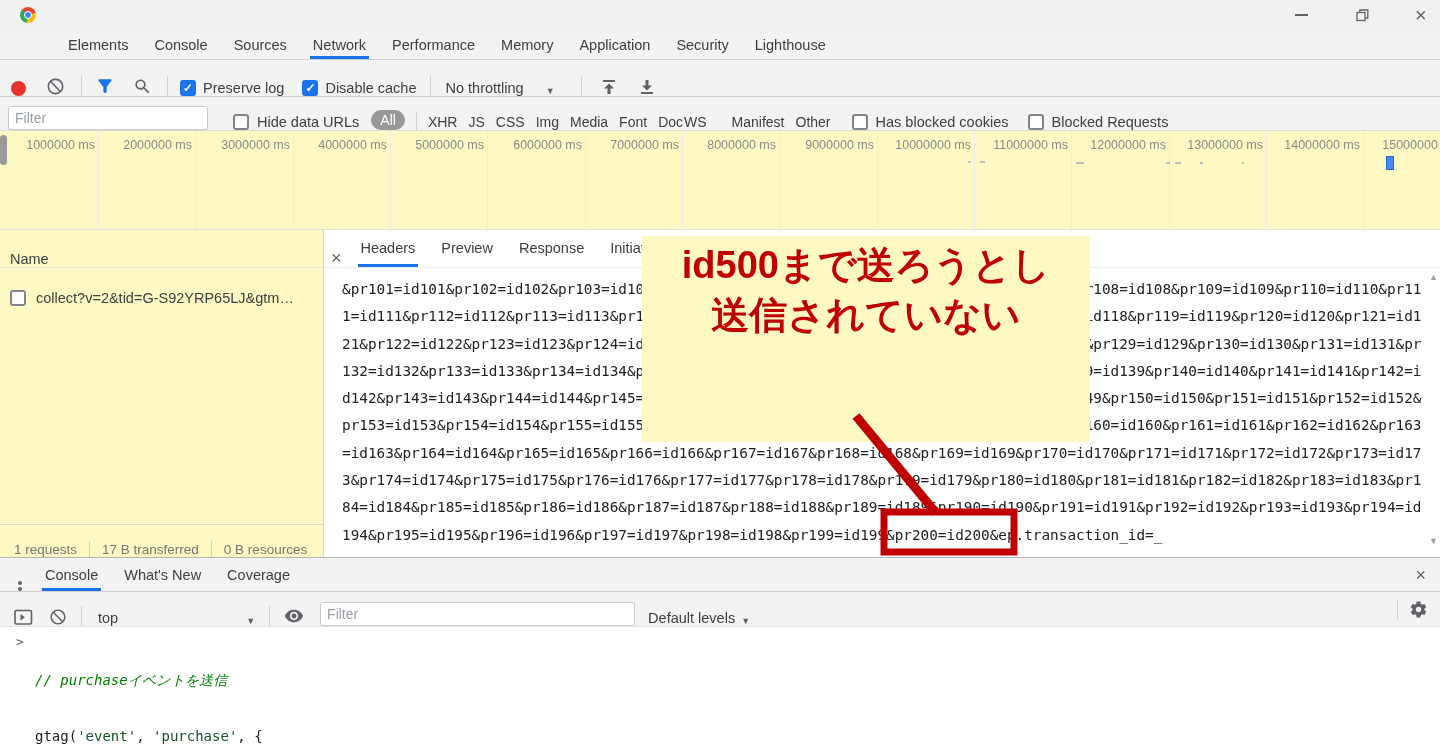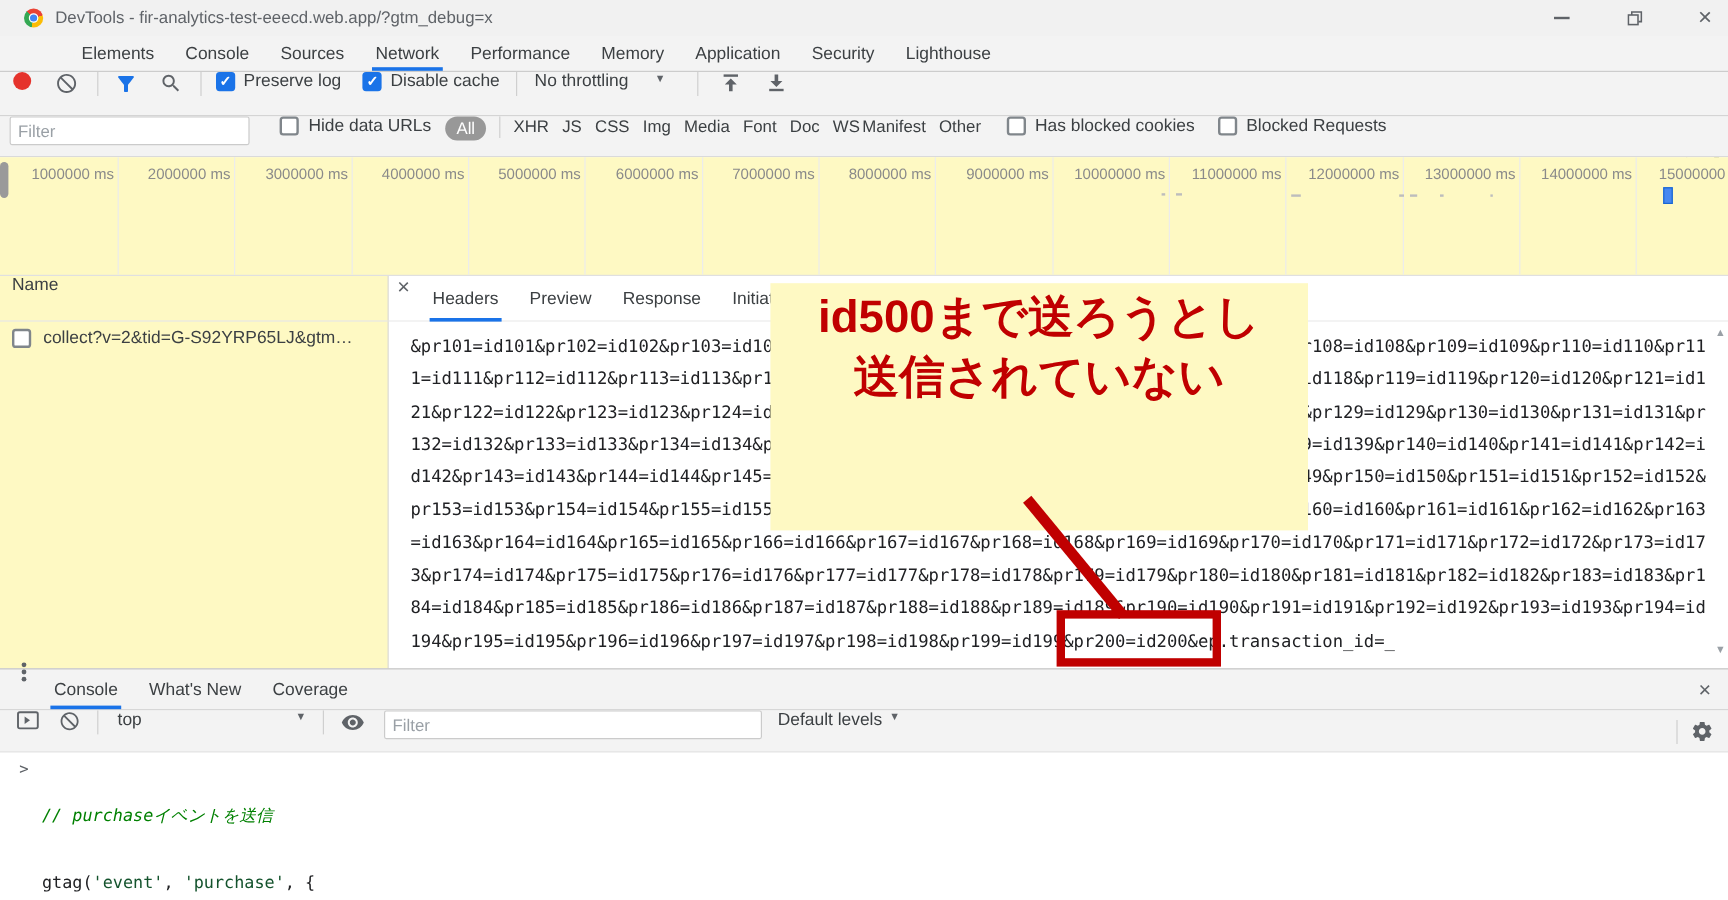--- a/index.html
+++ b/index.html
@@ -1,19 +1,19 @@
 <!DOCTYPE html>
 <html><head>
 <meta charset="utf-8">
 <style>
   html,body{margin:0;padding:0;background:#e8e8e8}
   #app{position:relative;width:1440px;height:750px;background:#fff;overflow:hidden;
        font-family:"Liberation Sans",sans-serif;color:#3c4043;font-size:14px}
   .abs{position:absolute}
-  .hflex{display:flex;align-items:flex-start}
+  .hflex{display:flex;align-items:flex-end}
   .vdiv{width:1px;height:20px;background:#cfcfcf;flex:none}
   .bar{background:#f3f3f3}
   .tab{padding:0 13px;height:100%;display:flex;align-items:center;font-size:14.5px;color:#3c4043;position:relative;white-space:nowrap}
   .tab.sel::after{content:"";position:absolute;left:10px;right:10px;bottom:0;height:3px;background:#1a73e8}
   .cb{width:16px;height:16px;box-sizing:border-box;border-radius:3px;display:inline-flex;align-items:center;justify-content:center;flex:none}
   .cb.on{background:#1a73e8}
   .cb.on span{color:#fff;font-size:12px;line-height:1;font-weight:bold}
   .cb.off{border:2px solid #80868b;background:#fff}
   .pill{font-size:14px;color:#3c4043;white-space:nowrap}
   .pill.sel{background:#989898;color:#fff;border-radius:10px;padding:2px 9px}
@@ -63,21 +63,20 @@
     </symbol>
     <symbol id="i-eye" viewBox="0 0 24 24">
       <path d="M12 4.5C7 4.5 2.73 7.61 1 12c1.73 4.39 6 7.5 11 7.5s9.27-3.11 11-7.5c-1.73-4.39-6-7.5-11-7.5zM12 17c-2.76 0-5-2.24-5-5s2.24-5 5-5 5 2.24 5 5-2.24 5-5 5zm0-8c-1.66 0-3 1.34-3 3s1.34 3 3 3 3-1.34 3-3-1.34-3-3-3z"></path>
     </symbol>
   </svg>
 
   <div class="abs bar" style="left:0;top:0;width:1440px;height:30px;background:#f1f1f1">
     <div class="abs" style="left:20px;top:7px;width:16px;height:16px;border-radius:50%;background:conic-gradient(from -45deg,#ea4335 0 33%,#fbbc05 33% 66%,#34a853 66% 100%)">
       <div class="abs" style="left:4px;top:4px;width:8px;height:8px;border-radius:50%;background:#4285f4;border:1.5px solid #fff;box-sizing:border-box"></div>
     </div>
-    <div class="abs" style="left:46px;top:6px;font-size:14px;color:#5f6368">DevTools - fir-analytics-test-eeecd.web.app/?gtm_debug=x</div>
     <div class="abs" style="left:1295px;top:14px;width:13px;height:2px;background:#5f6368"></div>
     <svg class="abs" style="left:1356px;top:9px" width="13" height="13" viewBox="0 0 13 13">
       <rect x="1" y="3.5" width="8" height="8" fill="none" stroke="#5f6368" stroke-width="1.3"></rect>
       <path d="M3.8 3.5V1h8v8H9.3" fill="none" stroke="#5f6368" stroke-width="1.3"></path>
     </svg>
     <div class="abs xbtn" style="left:1415px;top:5px;font-size:20px">×</div>
   </div>
 
   <div class="abs bar hflex" style="left:0;top:30px;width:1440px;height:30px;border-bottom:1px solid #ccc;box-sizing:border-box">
     <svg class="abs" style="left:12px;top:35px" width="20" height="20" viewBox="0 0 20 20">
@@ -166,22 +165,22 @@
     <span class="lbl" style="margin-left:8px">Hide data URLs</span>
     <span class="pill sel" style="margin-left:12px">All</span>
     <div class="vdiv" style="margin-left:11px;height:18px"></div>
     <span class="pill" style="margin-left:11px">XHR</span>
     <span class="pill" style="margin-left:11px">JS</span>
     <span class="pill" style="margin-left:11px">CSS</span>
     <span class="pill" style="margin-left:11px">Img</span>
     <span class="pill" style="margin-left:11px">Media</span>
     <span class="pill" style="margin-left:11px">Font</span>
     <span class="pill" style="margin-left:11px">Doc</span>
-    <span class="pill" style="margin-left:11px">WS</span>
-    <span class="pill" style="margin-left:2px">Manifest</span>
+    <span class="pill" style="margin-left:1px">WS</span>
+    <span class="pill" style="margin-left:25px">Manifest</span>
     <span class="pill" style="margin-left:11px">Other</span>
     <span class="cb off" style="margin-left:21px"></span>
     <span class="lbl" style="margin-left:8px">Has blocked cookies</span>
     <span class="cb off" style="margin-left:19px"></span>
     <span class="lbl" style="margin-left:8px">Blocked Requests</span>
   </div>
 
   <div class="abs" style="left:0;top:131px;width:1440px;height:99px;background:#fef9c3;border-bottom:1px solid #e0e0e0;box-sizing:border-box;overflow:hidden">
     <div class="abs" style="left:0;top:4px;width:7px;height:30px;border-radius:3.5px;background:#9a9a9a"></div>
     <div class="tl-line" style="left:98px"></div>
@@ -224,20 +223,27 @@
   </div>
 
   <div class="abs" style="left:0;top:230px;width:324px;height:327px;border-right:1px solid #d6d6d6;box-sizing:border-box;background:#fef9c3">
     <div class="hflex" style="height:38px;border-bottom:1px solid #e6e6e6;box-sizing:border-box">
       <span style="margin-left:10px;font-size:14.5px;color:#3c4043">Name</span>
     </div>
     <div class="hflex" style="height:32px;margin-top:6px">
       <span class="cb off" style="margin-left:10px"></span>
       <span style="margin-left:10px;font-size:14.5px;color:#3c4043;white-space:nowrap;overflow:hidden">collect?v=2&amp;tid=G-S92YRP65LJ&amp;gtm…</span>
     </div>
+    <div class="hflex" style="position:absolute;left:0;bottom:0;width:100%;height:33px;border-top:1px solid #d6d6d6;box-sizing:border-box;overflow:hidden">
+      <span class="summary-item" style="margin-left:14px">1 requests</span>
+      <div class="vdiv" style="margin-left:12px;height:16px"></div>
+      <span class="summary-item" style="margin-left:12px">17 B transferred</span>
+      <div class="vdiv" style="margin-left:12px;height:16px"></div>
+      <span class="summary-item" style="margin-left:12px">0 B resources</span>
+    </div>
   </div>
 
   <div class="abs" style="left:324px;top:230px;width:1116px;height:327px;background:#fff;box-sizing:border-box">
     <div class="hflex" style="height:38px;border-bottom:1px solid #ebebeb;box-sizing:border-box">
       <span class="xbtn" style="margin-left:7px">×</span>
       <div class="tab sel" style="margin-left:6px;height:38px">
           <span>Headers</span>
         </div>
       <div class="tab" style="height:38px">
           <span>Preview</span>

